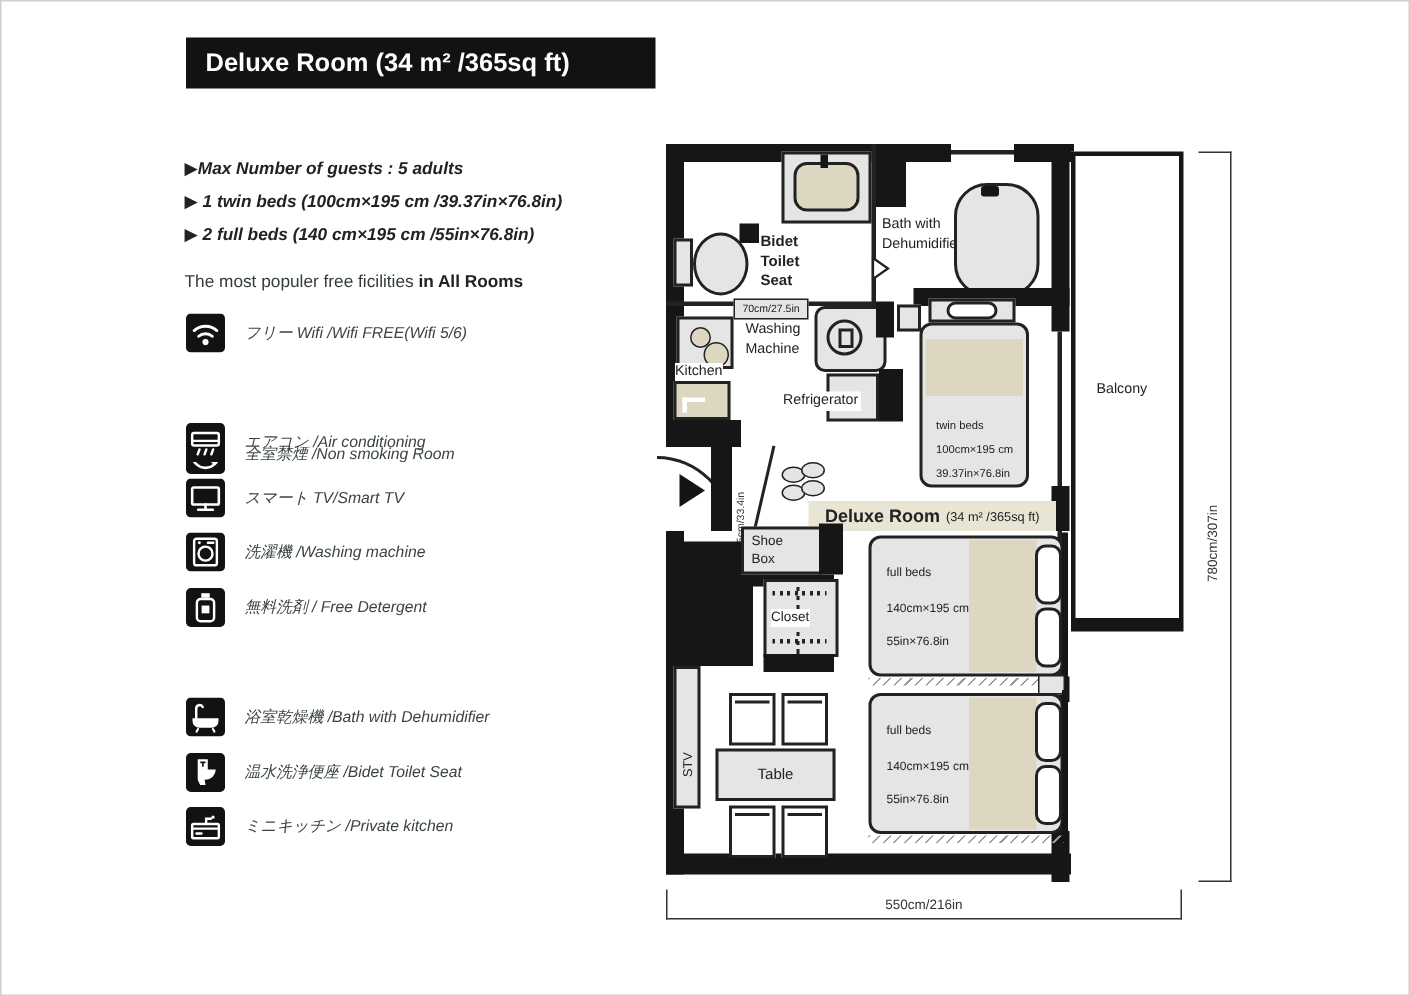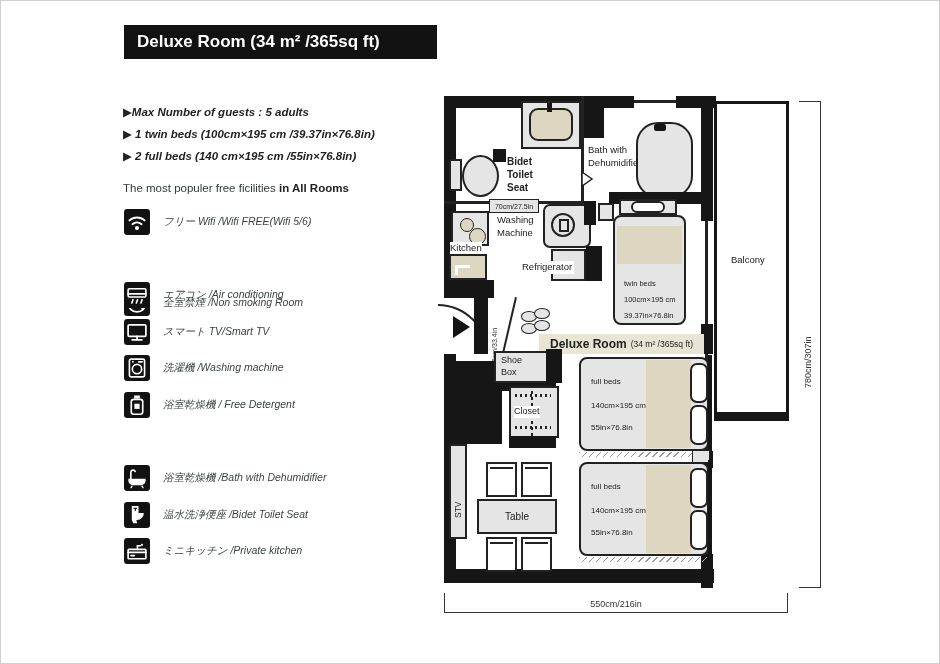--- a/index.html
+++ b/index.html
@@ -103,21 +103,21 @@
       </svg>
     <span class="txt">洗濯機 /Washing machine</span>
   </div>
   <div class="amrow" style="top:390px;">
     <svg class="amen-ic" viewBox="0 0 24 24">
         <rect width="24" height="24" rx="3" fill="#121212"></rect>
         <rect x="9.4" y="3.2" width="5.2" height="2.8" fill="#fff"></rect>
         <path d="M9 6.8h6a2.3 2.3 0 0 1 2.3 2.3v9.1a2.3 2.3 0 0 1-2.3 2.3H9a2.3 2.3 0 0 1-2.3-2.3V9.1A2.3 2.3 0 0 1 9 6.8z" stroke="#fff" stroke-width="1.5" fill="none"></path>
         <rect x="9.6" y="10.8" width="4.8" height="4.8" fill="#fff"></rect>
       </svg>
-    <span class="txt">浴室乾燥機 / Free Detergent</span>
+    <span class="txt">無料洗剤 / Free Detergent</span>
   </div>
   <div class="amrow" style="top:463px;">
     <svg class="amen-ic" viewBox="0 0 24 24">
         <rect width="24" height="24" rx="3" fill="#121212"></rect>
         <path d="M4 12.8h16v1.6a4.2 4.2 0 0 1-4.2 4.2H8.2A4.2 4.2 0 0 1 4 14.4z" fill="#fff"></path>
         <path d="M6.3 12.8V6.8a2.1 2.1 0 0 1 4-.9" stroke="#fff" stroke-width="1.5" fill="none" stroke-linecap="round"></path>
         <g stroke="#fff" stroke-width="1.3" stroke-linecap="round">
           <line x1="7.4" y1="19.4" x2="6.5" y2="21"></line>
           <line x1="16.6" y1="19.4" x2="17.5" y2="21"></line>
         </g>

